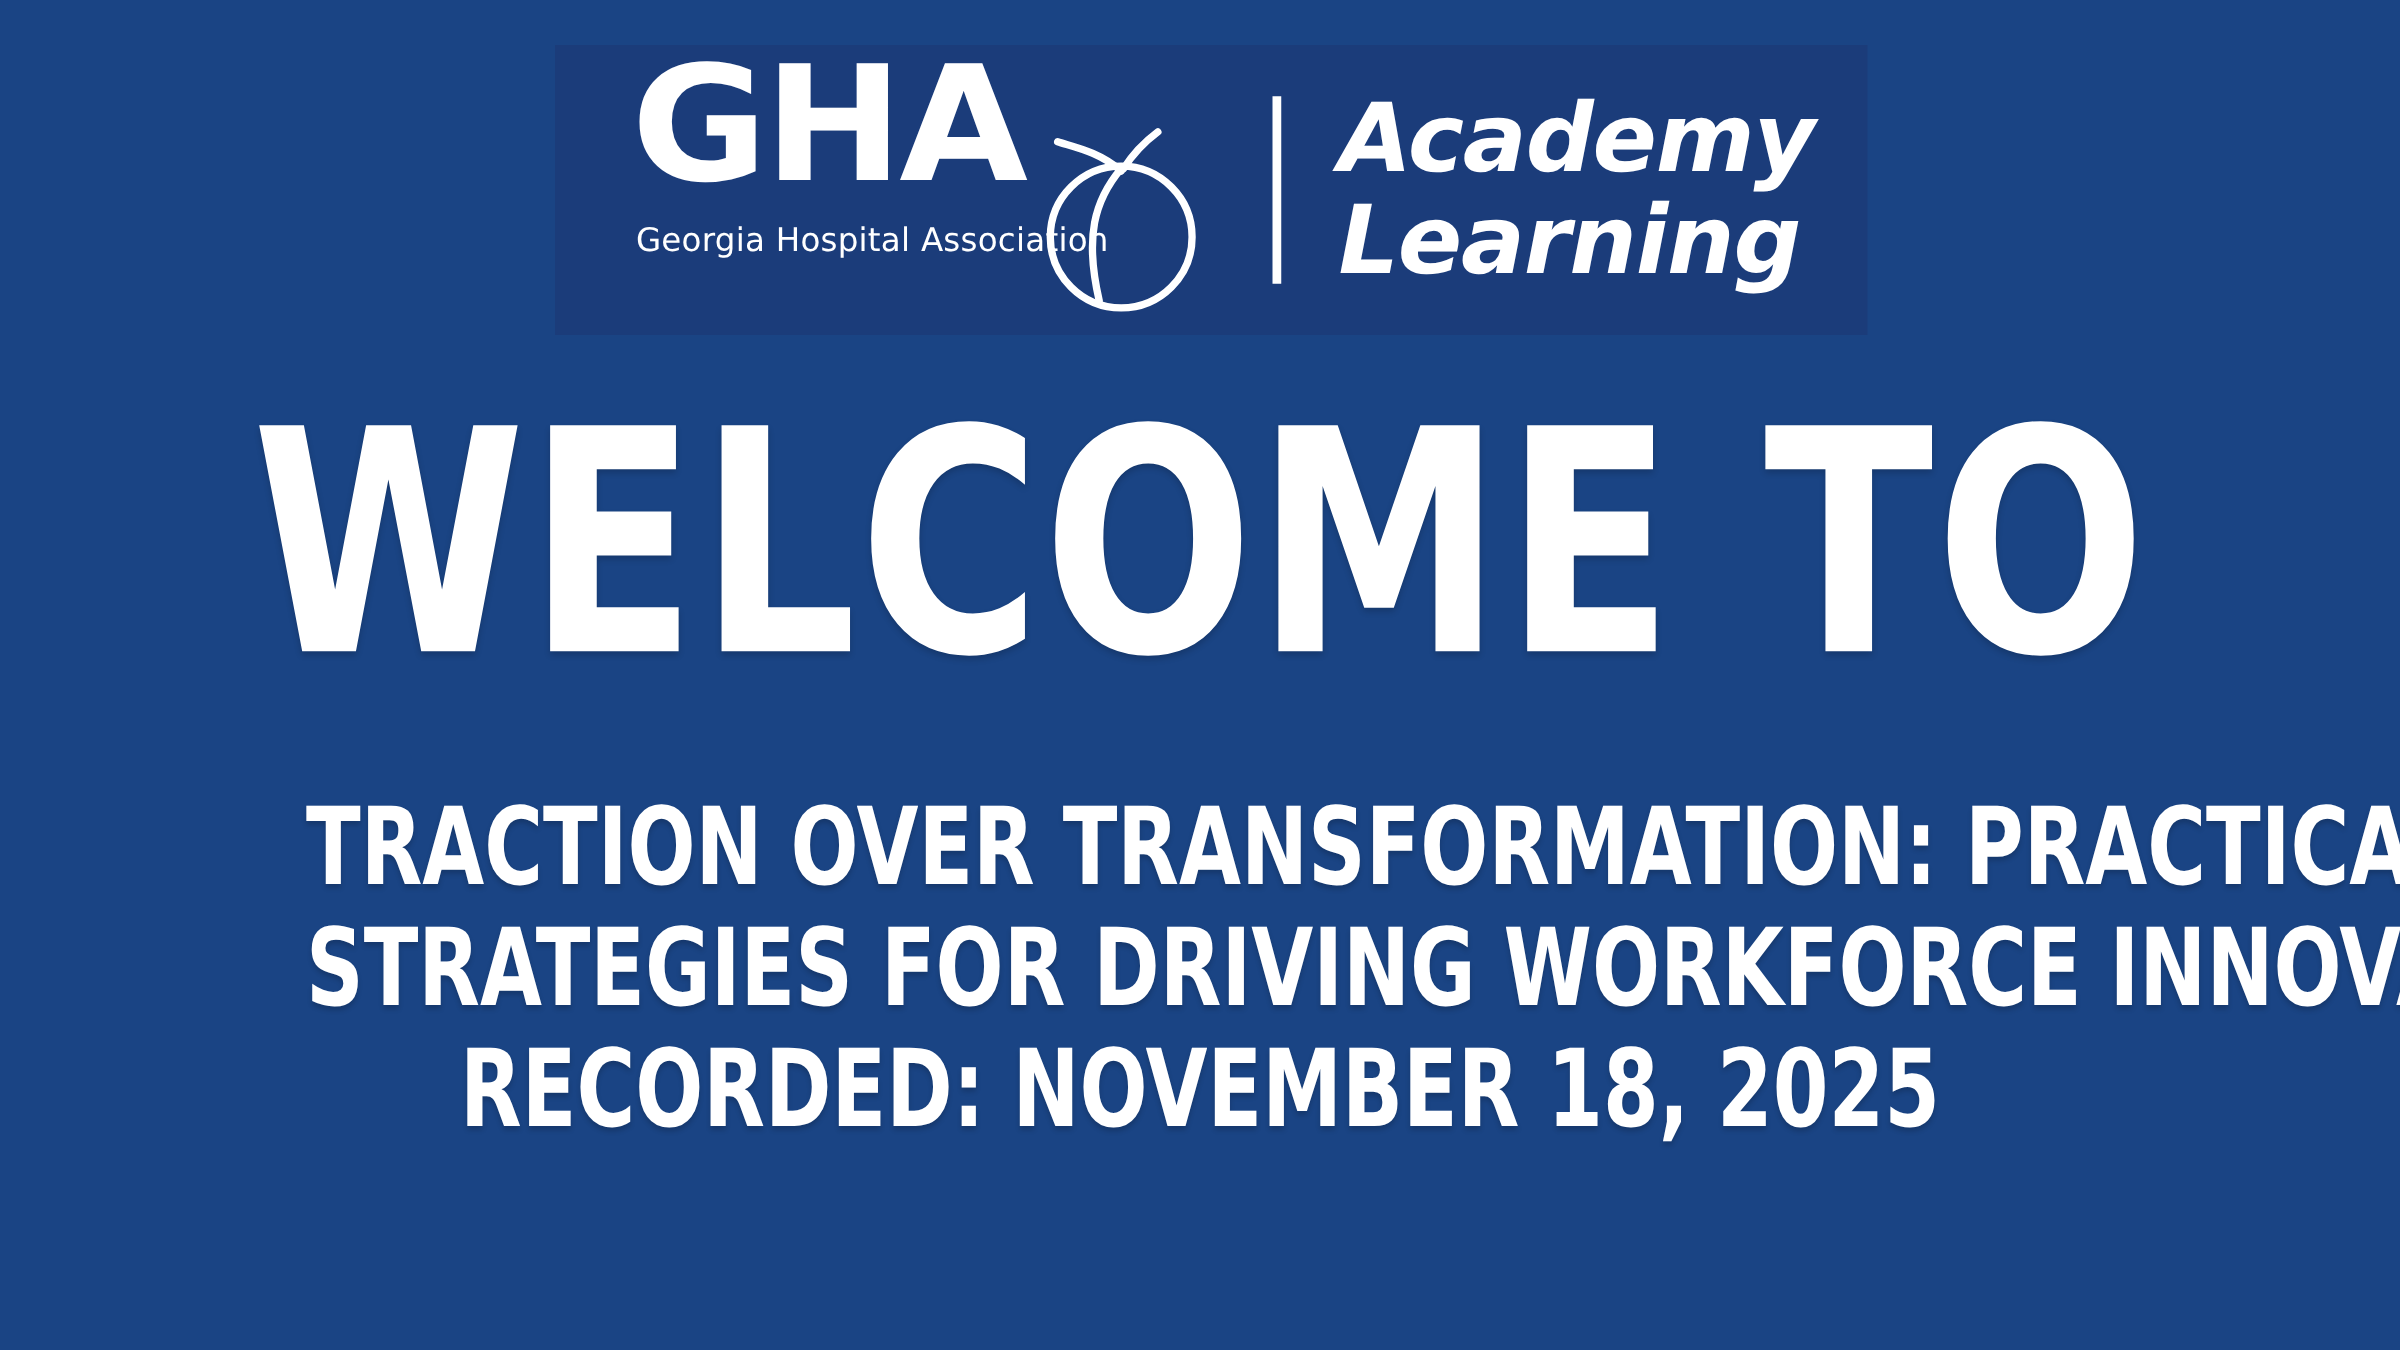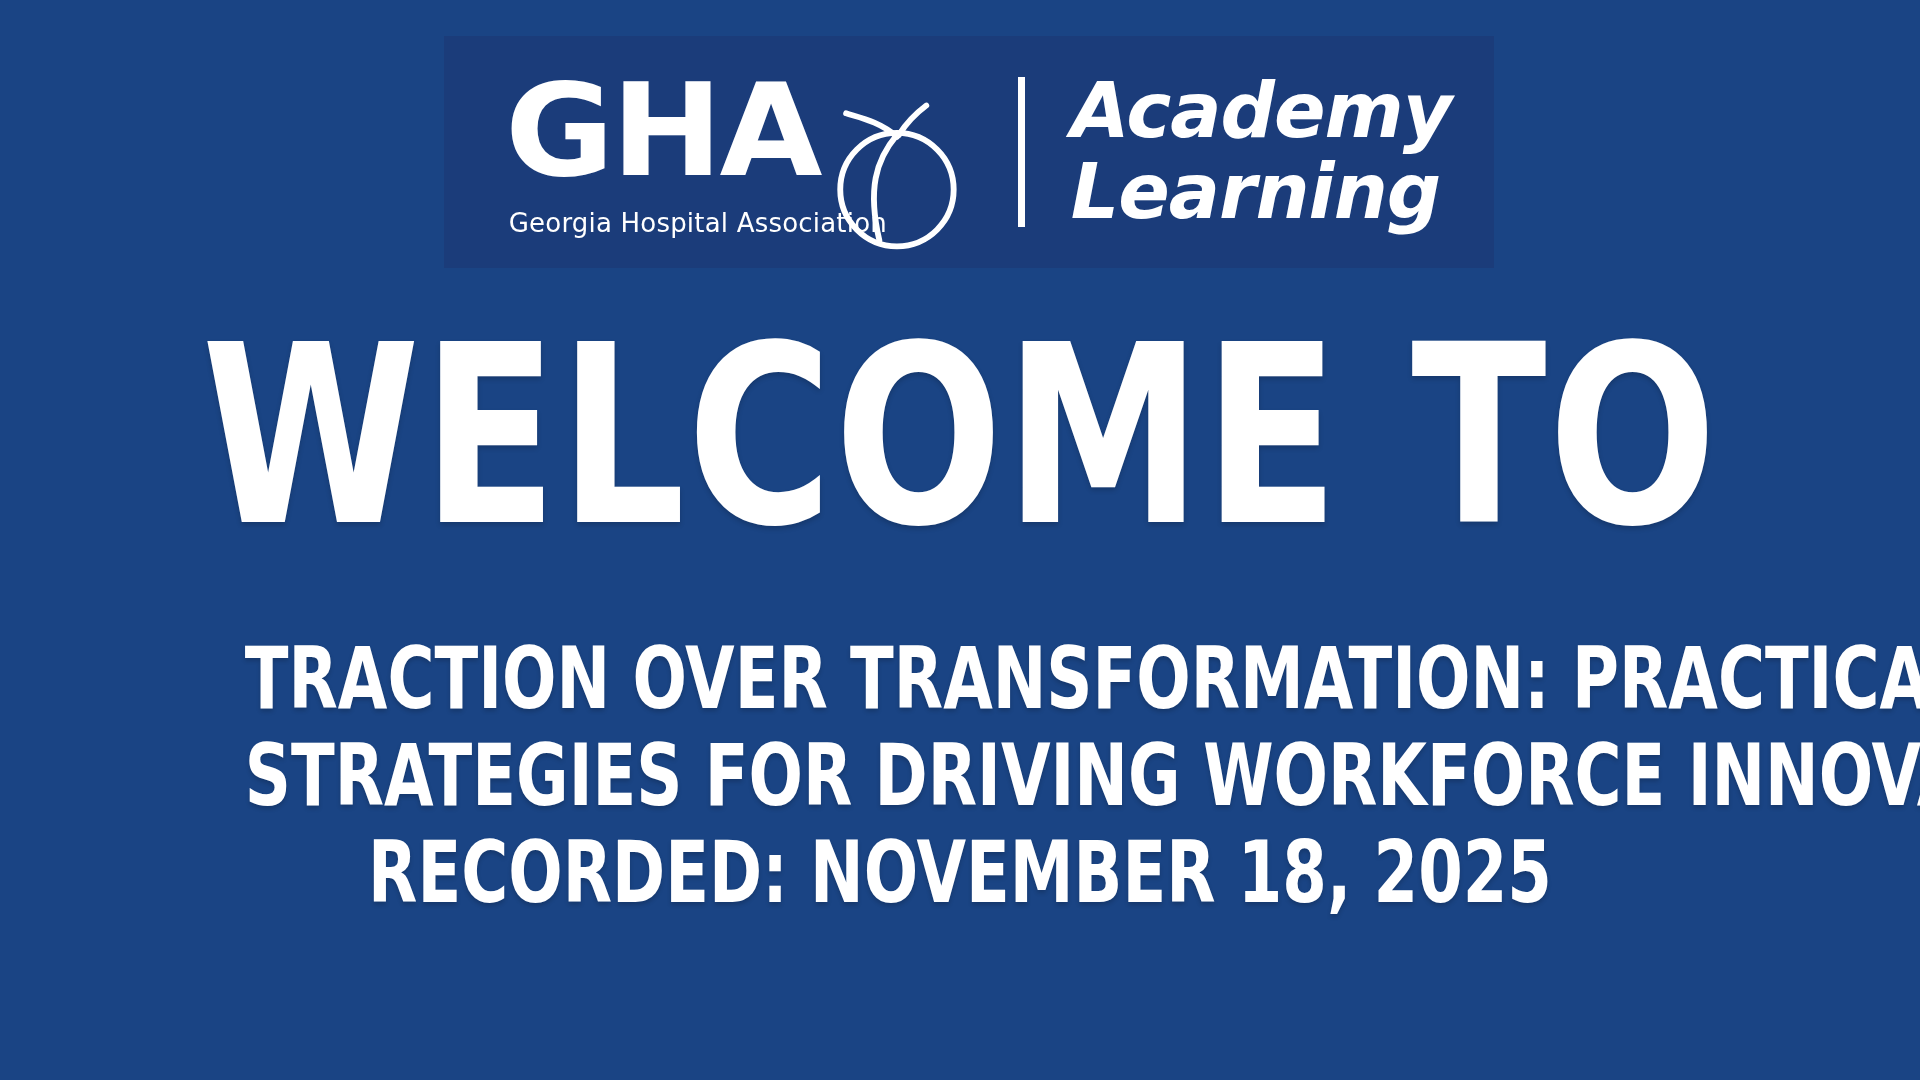--- a/index.html
+++ b/index.html
@@ -33,21 +33,20 @@
     align-items: center;
     justify-content: center;
     gap: 0px;
   }
 
   .logo-left {
     position: relative;
     display: flex;
     flex-direction: column;
     align-items: flex-start;
-    justify-content: center;
     padding-left: 18px;
     width: 505px;
     height: 100%;
   }
 
   .gha-wordmark {
     position: relative;
     font-family: "DejaVu Sans", sans-serif;
     font-weight: bold;
     font-size: 128px;

